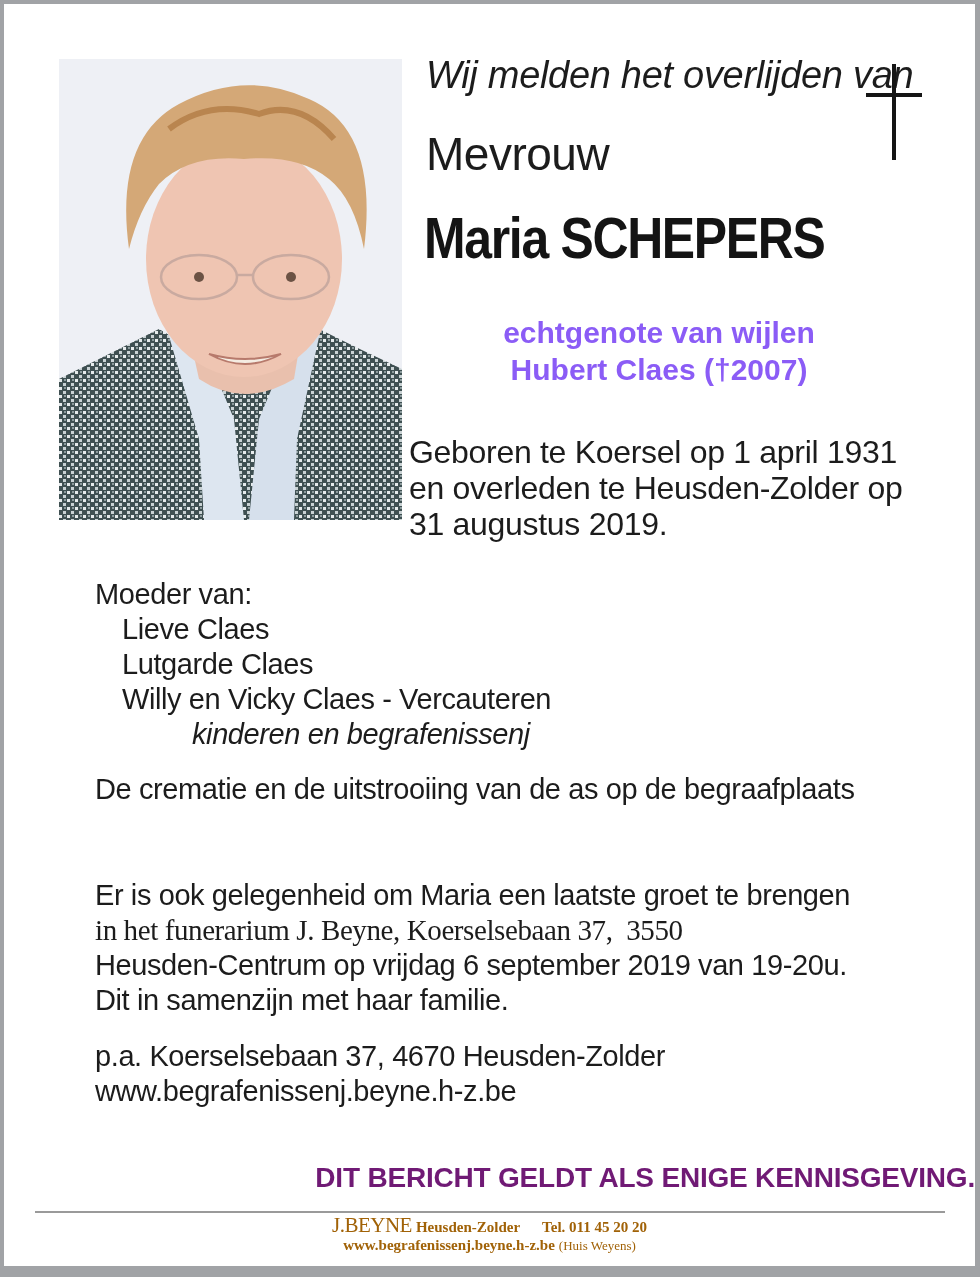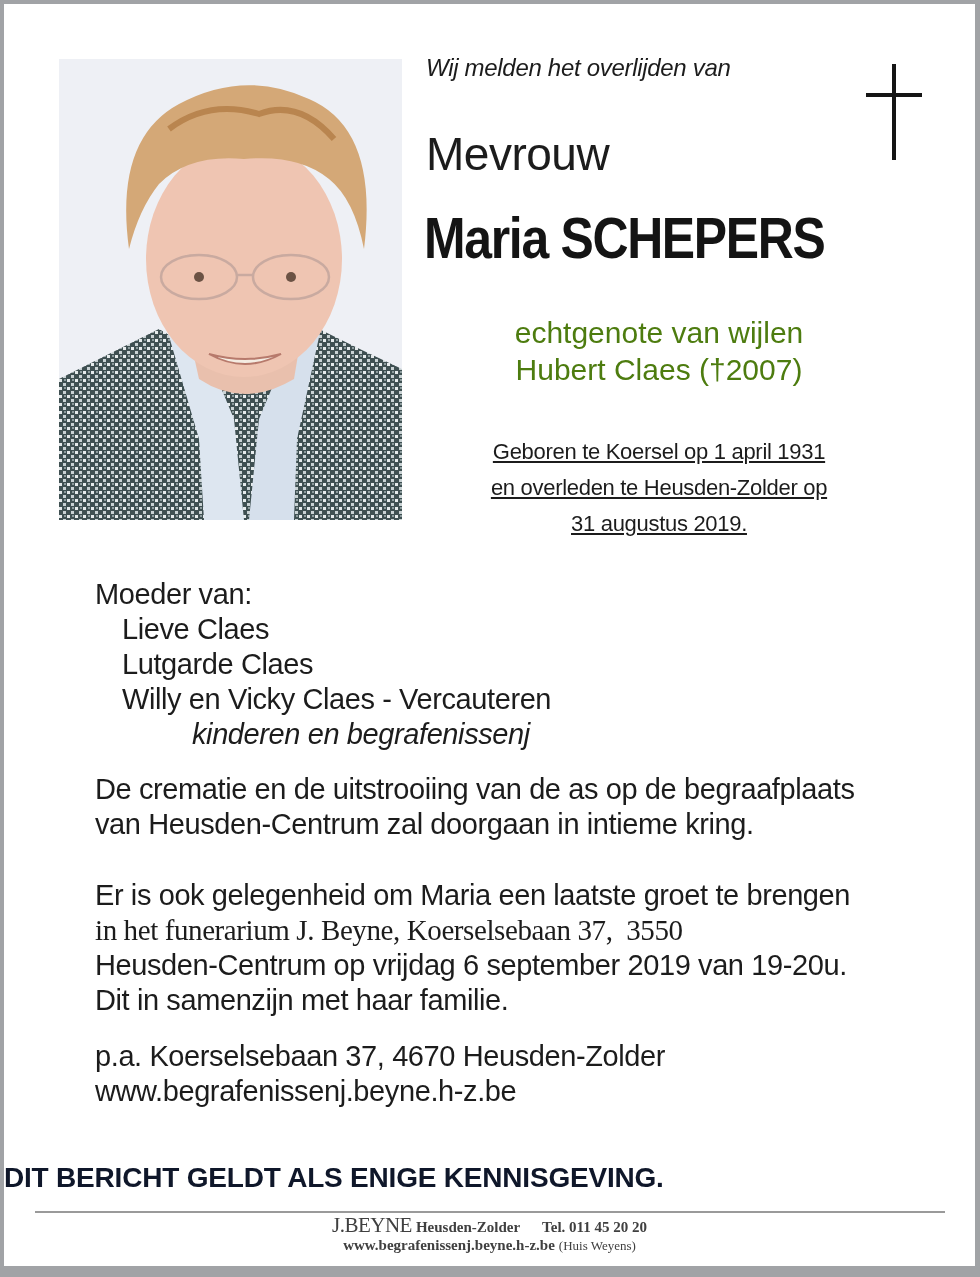--- a/index.html
+++ b/index.html
@@ -22,21 +22,21 @@
     .photo {
       left: 55px; top: 55px;
       width: 343px; height: 461px;
       background: #eef0f5;
       overflow: hidden;
     }
     .photo svg { display: block; }
     
     .intro {
       left: 422px; top: 50px;
-      font-size: 24px; font-style: italic; letter-spacing: -0.3px;
+      font-size: 38px; font-style: italic; letter-spacing: -0.3px;
       white-space: nowrap;
     }
     .honorific {
       left: 422px; top: 123px;
       font-size: 46px; letter-spacing: -0.5px;
       white-space: nowrap;
     }
     .name {
       left: 420px; top: 200px;
       font-size: 58px; font-weight: bold;
@@ -47,56 +47,55 @@
     }
     .cross {
       left: 862px; top: 60px;
       width: 56px; height: 96px;
     }
     .cross .v { position: absolute; left: 26px; top: 0; width: 4px; height: 96px; background: #151515; }
     .cross .h { position: absolute; left: 0; top: 29px; width: 56px; height: 4px; background: #151515; }
     .spouse {
       left: 405px; top: 310px; width: 500px;
       text-align: center;
-      font-size: 30px; font-weight: normal; line-height: 37px;
-      color: #4d7c0f;
+      font-size: 30px; font-weight: bold; line-height: 37px;
+      color: #8b5cf6;
     }
     .dates {
       left: 405px; top: 430px; width: 500px;
-      text-align: center;
-      font-size: 22px; line-height: 36px; letter-spacing: -0.3px; text-decoration: underline;
+      font-size: 32px; line-height: 36px; letter-spacing: -0.3px;
     }
     
     .body-block {
       left: 55px;
       font-size: 29px; line-height: 35px; letter-spacing: -0.4px;
       white-space: nowrap;
       margin-left: 36px;
     }
     .mother { top: 573px; }
     .mother .child { padding-left: 27px; }
     .mother .grand { padding-left: 97px; font-style: italic; }
     .cremation { top: 768px; }
     .visit { top: 874px; }
     .condolence { top: 1035px; }
     .notice {
       left: 0; top: 1158px; width: 971px;
-      text-align: left;
+      text-align: right;
       font-size: 28px; font-weight: bold; letter-spacing: -0.2px;
-      color: #0f172a;
+      color: #701a75;
     }
     .rule {
       left: 31px; top: 1207px; width: 910px; height: 2px;
       background: #9a9a9a;
     }
     .footer {
       left: 0; top: 1213px; width: 971px;
       text-align: center;
       font-family: "Liberation Serif", "DejaVu Serif", serif;
-      color: #404040;
+      color: #a16207;
       line-height: 17px;
     }
     .footer .brand { font-size: 21px; letter-spacing: -0.5px; }
     .footer .small { font-size: 15px; font-weight: bold; }
     .footer .tiny { font-size: 13px; }
     .footer .gap { display: inline-block; width: 14px; }
   </style>
 </head>
 <body>
 
@@ -159,21 +158,20 @@
   <div class="abs body-block mother">
     <div>Moeder van:</div>
     <div class="child">Lieve Claes</div>
     <div class="child">Lutgarde Claes</div>
     <div class="child">Willy en Vicky Claes - Vercauteren</div>
     <div class="grand">kinderen en begrafenissenj</div>
   </div>
 
   <div class="abs body-block cremation">
     <div>De crematie en de uitstrooiing van de as op de begraafplaats</div>
-    <div>van Heusden-Centrum zal doorgaan in intieme kring.</div>
   </div>
 
   <div class="abs body-block visit">
     <div>Er is ook gelegenheid om Maria een laatste groet te brengen</div>
     <div style="white-space: pre; font-family: Liberation Serif, serif;">in het funerarium J. Beyne, Koerselsebaan 37,  3550</div>
     <div>Heusden-Centrum op vrijdag 6 september 2019 van 19-20u.</div>
     <div>Dit in samenzijn met haar familie.</div>
   </div>
 
   <div class="abs body-block condolence">

